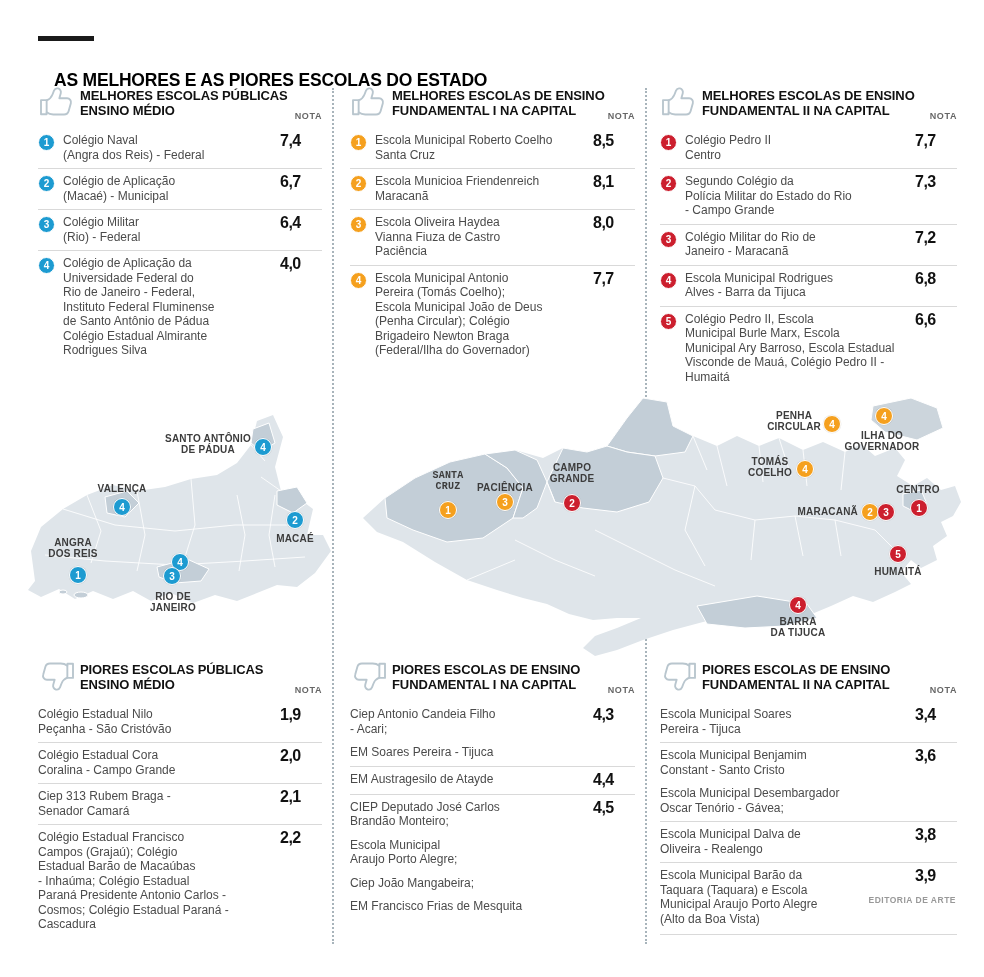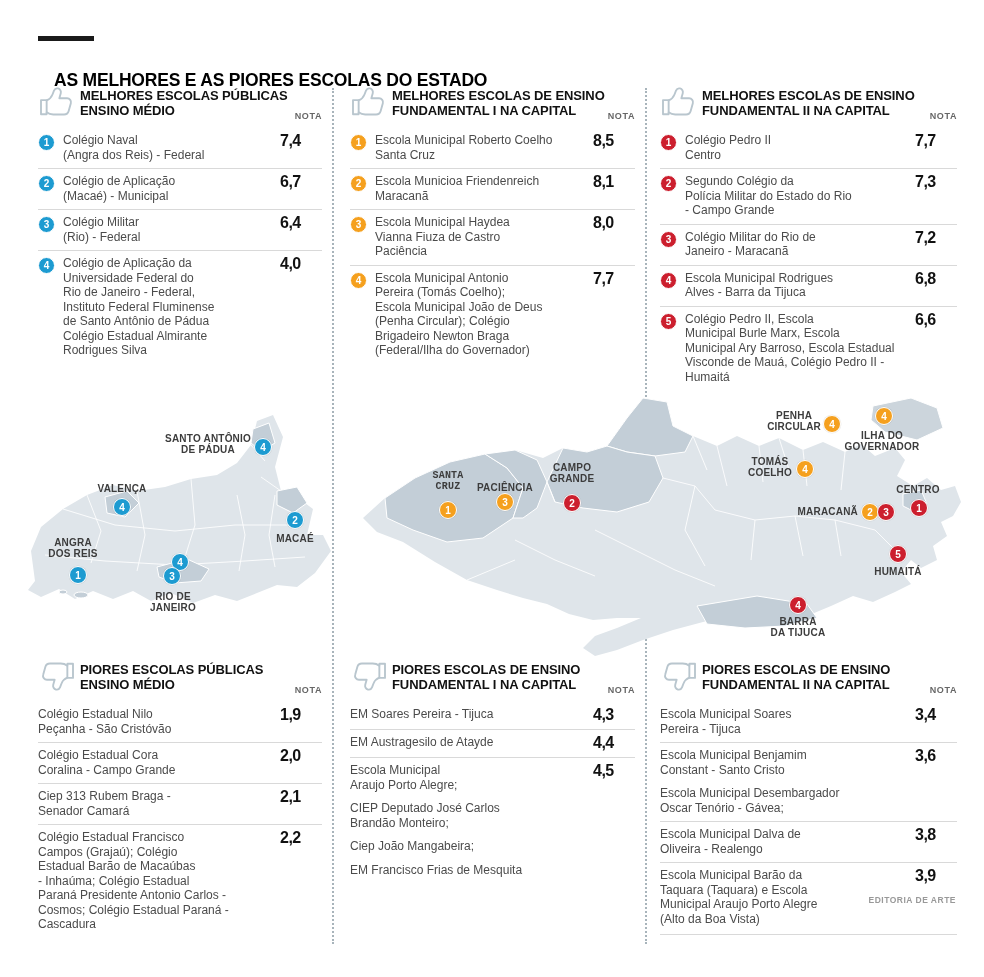--- a/index.html
+++ b/index.html
@@ -150,21 +150,21 @@
           <span class="badge" style="background: rgb(245, 160, 30);">2</span>
           <div class="txt">
             <p class="school">Escola Municioa Friendenreich
 Maracanã</p>
           </div>
           <div class="grade">8,1</div>
         </div>
         <div class="item">
           <span class="badge" style="background: rgb(245, 160, 30);">3</span>
           <div class="txt">
-            <p class="school">Escola Municipal Haydea
+            <p class="school">Escola Oliveira Haydea
 Vianna Fiuza de Castro
 Paciência</p>
           </div>
           <div class="grade">8,0</div>
         </div>
         <div class="item">
           <span class="badge" style="background: rgb(245, 160, 30);">4</span>
           <div class="txt">
             <p class="school">Escola Municipal Antonio
 Pereira (Tomás Coelho);
@@ -298,36 +298,38 @@
         </span>
         <div class="panel-titles">
           <div>PIORES ESCOLAS DE ENSINO</div>
           <div>FUNDAMENTAL I NA CAPITAL</div>
         </div>
         <span class="nota-label">NOTA</span>
       </div>
       <div class="items">
         <div class="item">
           <div class="txt">
+            <p class="school">Ciep Antonio Candeia Filho
+- Acari;</p>
             <p class="school">EM Soares Pereira - Tijuca</p>
           </div>
           <div class="grade">4,3</div>
         </div>
         <div class="item">
           <div class="txt">
             <p class="school">EM Austragesilo de Atayde</p>
           </div>
           <div class="grade">4,4</div>
         </div>
         <div class="item">
           <div class="txt">
+            <p class="school">CIEP Deputado José Carlos
+Brandão Monteiro;</p>
             <p class="school">Escola Municipal
 Araujo Porto Alegre;</p>
-            <p class="school">CIEP Deputado José Carlos
-Brandão Monteiro;</p>
             <p class="school">Ciep João Mangabeira;</p>
             <p class="school">EM Francisco Frias de Mesquita</p>
           </div>
           <div class="grade">4,5</div>
         </div>
       </div>
     </section>
   <section class="panel p-br">
       <div class="panel-head">
         <span class="thumb down">

